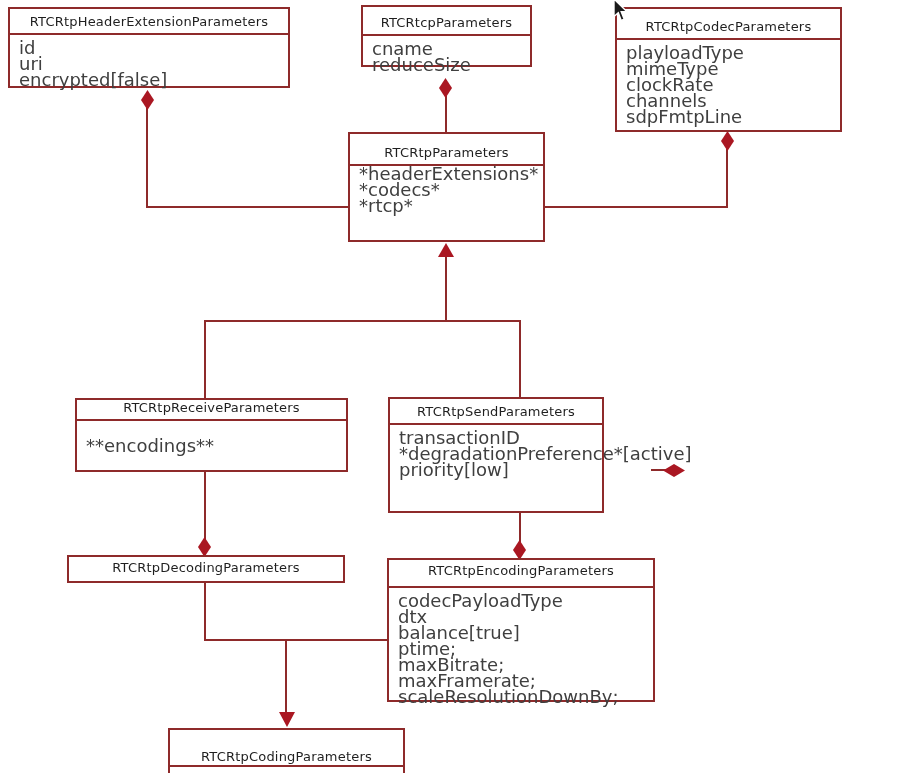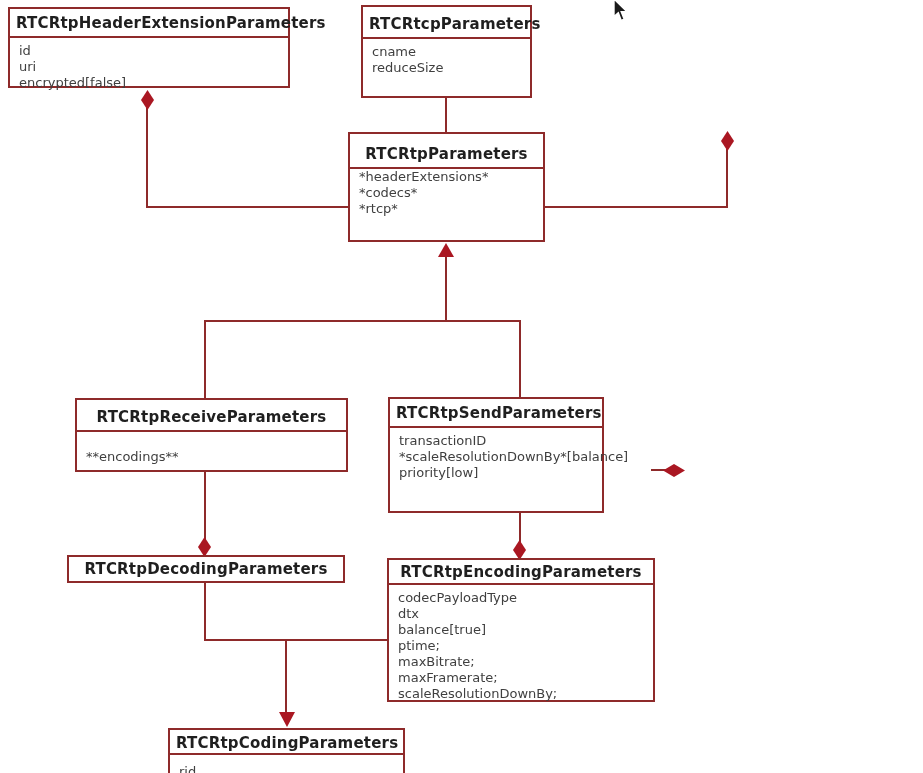--- a/index.html
+++ b/index.html
@@ -5,26 +5,26 @@
   html,body{margin:0;padding:0;background:#e9e9e9;}
   #stage{
     position:relative;width:923px;height:773px;background:#ffffff;
     overflow:hidden;font-family:"DejaVu Sans","Liberation Sans",sans-serif;
   }
   .cls{
     position:absolute;background:#ffffff;border:2px solid #8e2a2a;
     box-sizing:border-box;z-index:3;
   }
   .cls .title{
-    font-weight:bold;font-size:15px;color:#1f1f1f;text-align:center;
+    font-weight:normal;font-size:13px;color:#1f1f1f;text-align:center;
     border-bottom:2px solid #8e2a2a;padding:5px 6px 4px 6px;white-space:nowrap;
     letter-spacing:0.2px;
   }
   .cls .title.title-only{border-bottom:none;}
-  .cls .attrs{padding:5px 9px;font-size:13px;color:#3f3f3f;line-height:16px;}
+  .cls .attrs{padding:5px 9px;font-size:18px;color:#3f3f3f;line-height:16px;}
   .cls .attr{white-space:nowrap;}
   .line{position:absolute;background:#8e2a2a;z-index:1;}
   .vline{width:2px;}
   .hline{height:2px;}
   .diamond{
     position:absolute;background:#aa1722;z-index:2;
     clip-path:polygon(50% 0,100% 50%,50% 100%,0 50%);
   }
   .arrow-up{
     position:absolute;background:#aa1722;z-index:2;
@@ -46,74 +46,84 @@
 
   <div class="cls" style="left:8px;top:7px;width:282px;height:81px">
     <div class="title">RTCRtpHeaderExtensionParameters</div>
     <div class="attrs">
       <div class="attr">id</div>
       <div class="attr">uri</div>
       <div class="attr">encrypted[false]</div>
     </div>
   </div>
 
-  <div class="cls" style="left:361px;top:5px;width:171px;height:93px">
+  <div class="cls" style="left:361px;top:5px;width:171px;height:62px">
     <div class="title" style="padding-top:8px">RTCRtcpParameters</div>
     <div class="attrs">
       <div class="attr">cname</div>
       <div class="attr">reduceSize</div>
     </div>
   </div>
 
+  <div class="cls" style="left:615px;top:7px;width:227px;height:125px">
+    <div class="title" style="padding-top:10px">RTCRtpCodecParameters</div>
+    <div class="attrs">
+      <div class="attr">playloadType</div>
+      <div class="attr">mimeType</div>
+      <div class="attr">clockRate</div>
+      <div class="attr">channels</div>
+      <div class="attr">sdpFmtpLine</div>
+    </div>
+  </div>
 
   <div class="cls" style="left:348px;top:132px;width:197px;height:110px">
     <div class="title" style="padding-top:11px">RTCRtpParameters</div>
     <div class="attrs" style="padding-top:0">
       <div class="attr">*headerExtensions*</div>
       <div class="attr">*codecs*</div>
       <div class="attr">*rtcp*</div>
     </div>
   </div>
 
   <div class="cls" style="left:75px;top:398px;width:273px;height:74px">
-    <div class="title" style="padding-top:8px">RTCRtpReceiveParameters</div>
+    <div class="title" style="padding-top:0">RTCRtpReceiveParameters</div>
     <div class="attrs" style="padding-top:17px">
       <div class="attr">**encodings**</div>
     </div>
   </div>
 
   <div class="cls" style="left:388px;top:397px;width:216px;height:116px">
     <div class="title">RTCRtpSendParameters</div>
     <div class="attrs">
       <div class="attr">transactionID</div>
-      <div class="attr">*scaleResolutionDownBy*[balance]</div>
+      <div class="attr">*degradationPreference*[active]</div>
       <div class="attr">priority[low]</div>
     </div>
   </div>
 
 
   <div class="cls" style="left:67px;top:555px;width:278px;height:28px">
     <div class="title title-only" style="padding-top:3px">RTCRtpDecodingParameters</div>
   </div>
 
   <div class="cls" style="left:387px;top:558px;width:268px;height:144px">
-    <div class="title" style="padding-top:3px;padding-bottom:2px">RTCRtpEncodingParameters</div>
+    <div class="title" style="padding-top:3px;padding-bottom:8px">RTCRtpEncodingParameters</div>
     <div class="attrs">
       <div class="attr">codecPayloadType</div>
       <div class="attr">dtx</div>
       <div class="attr">balance[true]</div>
       <div class="attr">ptime;</div>
       <div class="attr">maxBitrate;</div>
       <div class="attr">maxFramerate;</div>
       <div class="attr">scaleResolutionDownBy;</div>
     </div>
   </div>
 
   <div class="cls" style="left:168px;top:728px;width:237px;height:60px">
-    <div class="title" style="padding-top:4px;padding-bottom:1px">RTCRtpCodingParameters</div>
+    <div class="title" style="padding-top:19px;padding-bottom:1px">RTCRtpCodingParameters</div>
     <div class="attrs" style="padding-top:9px">
       <div class="attr">rid</div>
     </div>
   </div>
 
   <div class="diamond" style="left:141px;top:90px;width:13px;height:20px"></div>
   <div class="line vline" style="left:146px;top:108px;height:100px"></div>
   <div class="line hline" style="left:146px;top:206px;width:203px"></div>
 
   <div class="diamond" style="left:439px;top:78px;width:13px;height:20px"></div>

